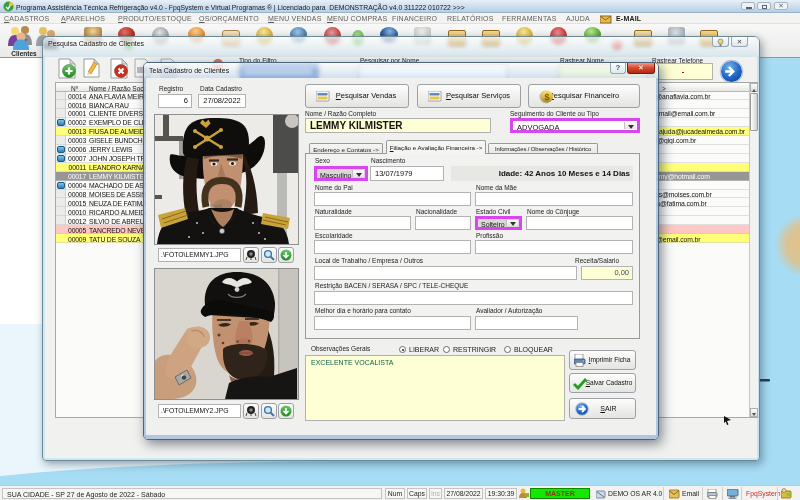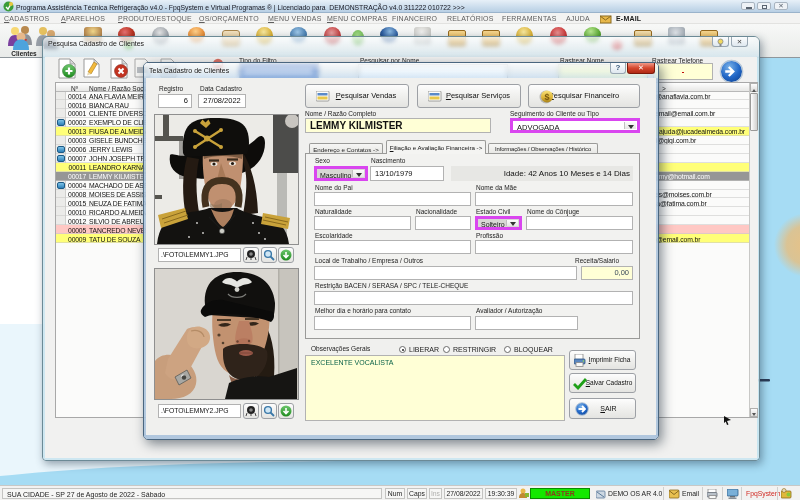--- a/index.html
+++ b/index.html
@@ -543,22 +543,22 @@
 
 <div class="a" style="left:309px;top:143px;width:74px;height:11px;background:linear-gradient(#f6f6f4,#e6e6e3);border:1px solid #9a9a98;border-bottom:none;border-radius:2px 2px 0 0;font-size:6.2px;text-align:center;line-height:11px;color:#222;white-space:nowrap;overflow:hidden"><u>E</u>ndereço e Contatos -&gt;</div>
 <div class="a" style="left:488px;top:143px;width:110px;height:11px;background:linear-gradient(#f6f6f4,#e6e6e3);border:1px solid #9a9a98;border-bottom:none;border-radius:2px 2px 0 0;font-size:5.9px;text-align:center;line-height:11px;color:#222;white-space:nowrap;overflow:hidden;letter-spacing:-.1px">Informações / Observações / Histórico</div>
 <div class="a" style="left:305px;top:153px;width:335px;height:186px;background:#f2f2f0;border:1px solid #9a9a98"></div>
 <div class="a" style="left:386px;top:140px;width:100px;height:14px;background:#f4f4f2;border:1px solid #9a9a98;border-bottom:none;border-radius:2px 2px 0 0;font-size:6.2px;text-align:center;line-height:13px;color:#111;white-space:nowrap;overflow:hidden"><u>F</u>iliação e Avaliação Financeira -&gt;</div>
 
 
 <div class="lbl" style="left:315px;top:157px">Sexo</div>
 <div class="lbl" style="left:371px;top:157px">Nascimento</div>
 <div class="cmb" style="left:314px;top:166px;width:54px;height:15px;line-height:13px;padding-left:3px;background:#d8d8d4">Masculino<span class="ar"></span></div>
-<div class="fld" style="left:370px;top:166px;width:74px;height:15px;line-height:13px;padding-left:4px">13/10/1979</div>
-<div class="a" style="left:451px;top:166px;width:182px;height:15px;background:#e7e7e4;font-size:8px;font-weight:normal;color:#111;line-height:15px;text-align:right;white-space:nowrap"><span style="margin-right:3px">Idade: 42 Anos 10 Meses e 14 Dias</span></div>
+<div class="fld" style="left:370px;top:166px;width:74px;height:15px;line-height:13px;padding-left:4px">13/07/1979</div>
+<div class="a" style="left:451px;top:166px;width:182px;height:15px;background:#e7e7e4;font-size:8px;font-weight:bold;color:#111;line-height:15px;text-align:right;white-space:nowrap"><span style="margin-right:3px">Idade: 42 Anos 10 Meses e 14 Dias</span></div>
 
 <div class="lbl" style="left:315px;top:184px">Nome do Pai</div>
 <div class="lbl" style="left:476px;top:184px">Nome da Mãe</div>
 <div class="fld" style="left:314px;top:192px;width:157px;height:14px"></div>
 <div class="fld" style="left:475px;top:192px;width:158px;height:14px"></div>
 
 <div class="lbl" style="left:315px;top:208px">Naturalidade</div>
 <div class="lbl" style="left:416px;top:208px">Nacionalidade</div>
 <div class="lbl" style="left:476px;top:208px">Estado Civil</div>
 <div class="lbl" style="left:527px;top:208px">Nome do Cônjuge</div>

